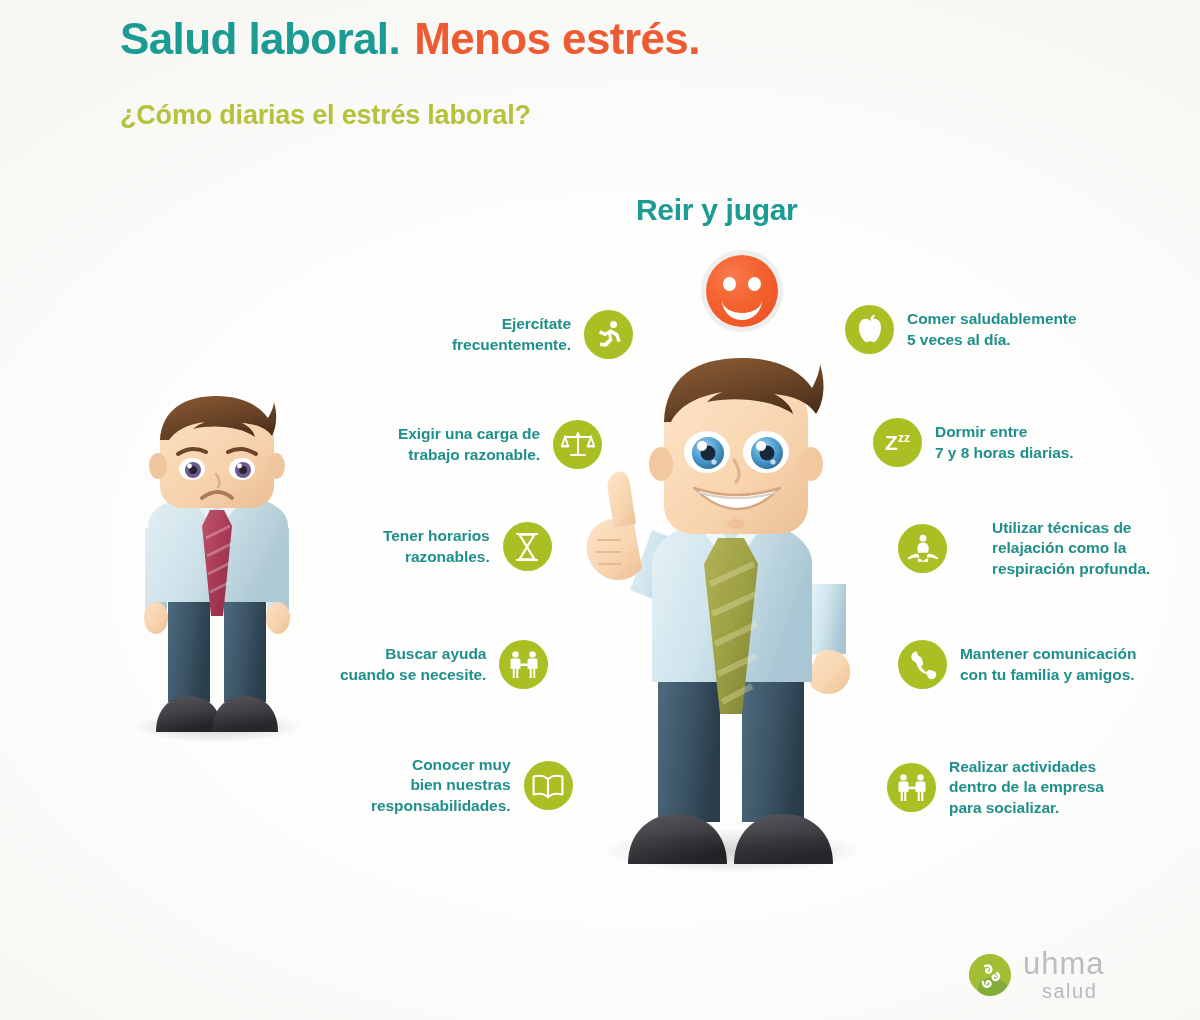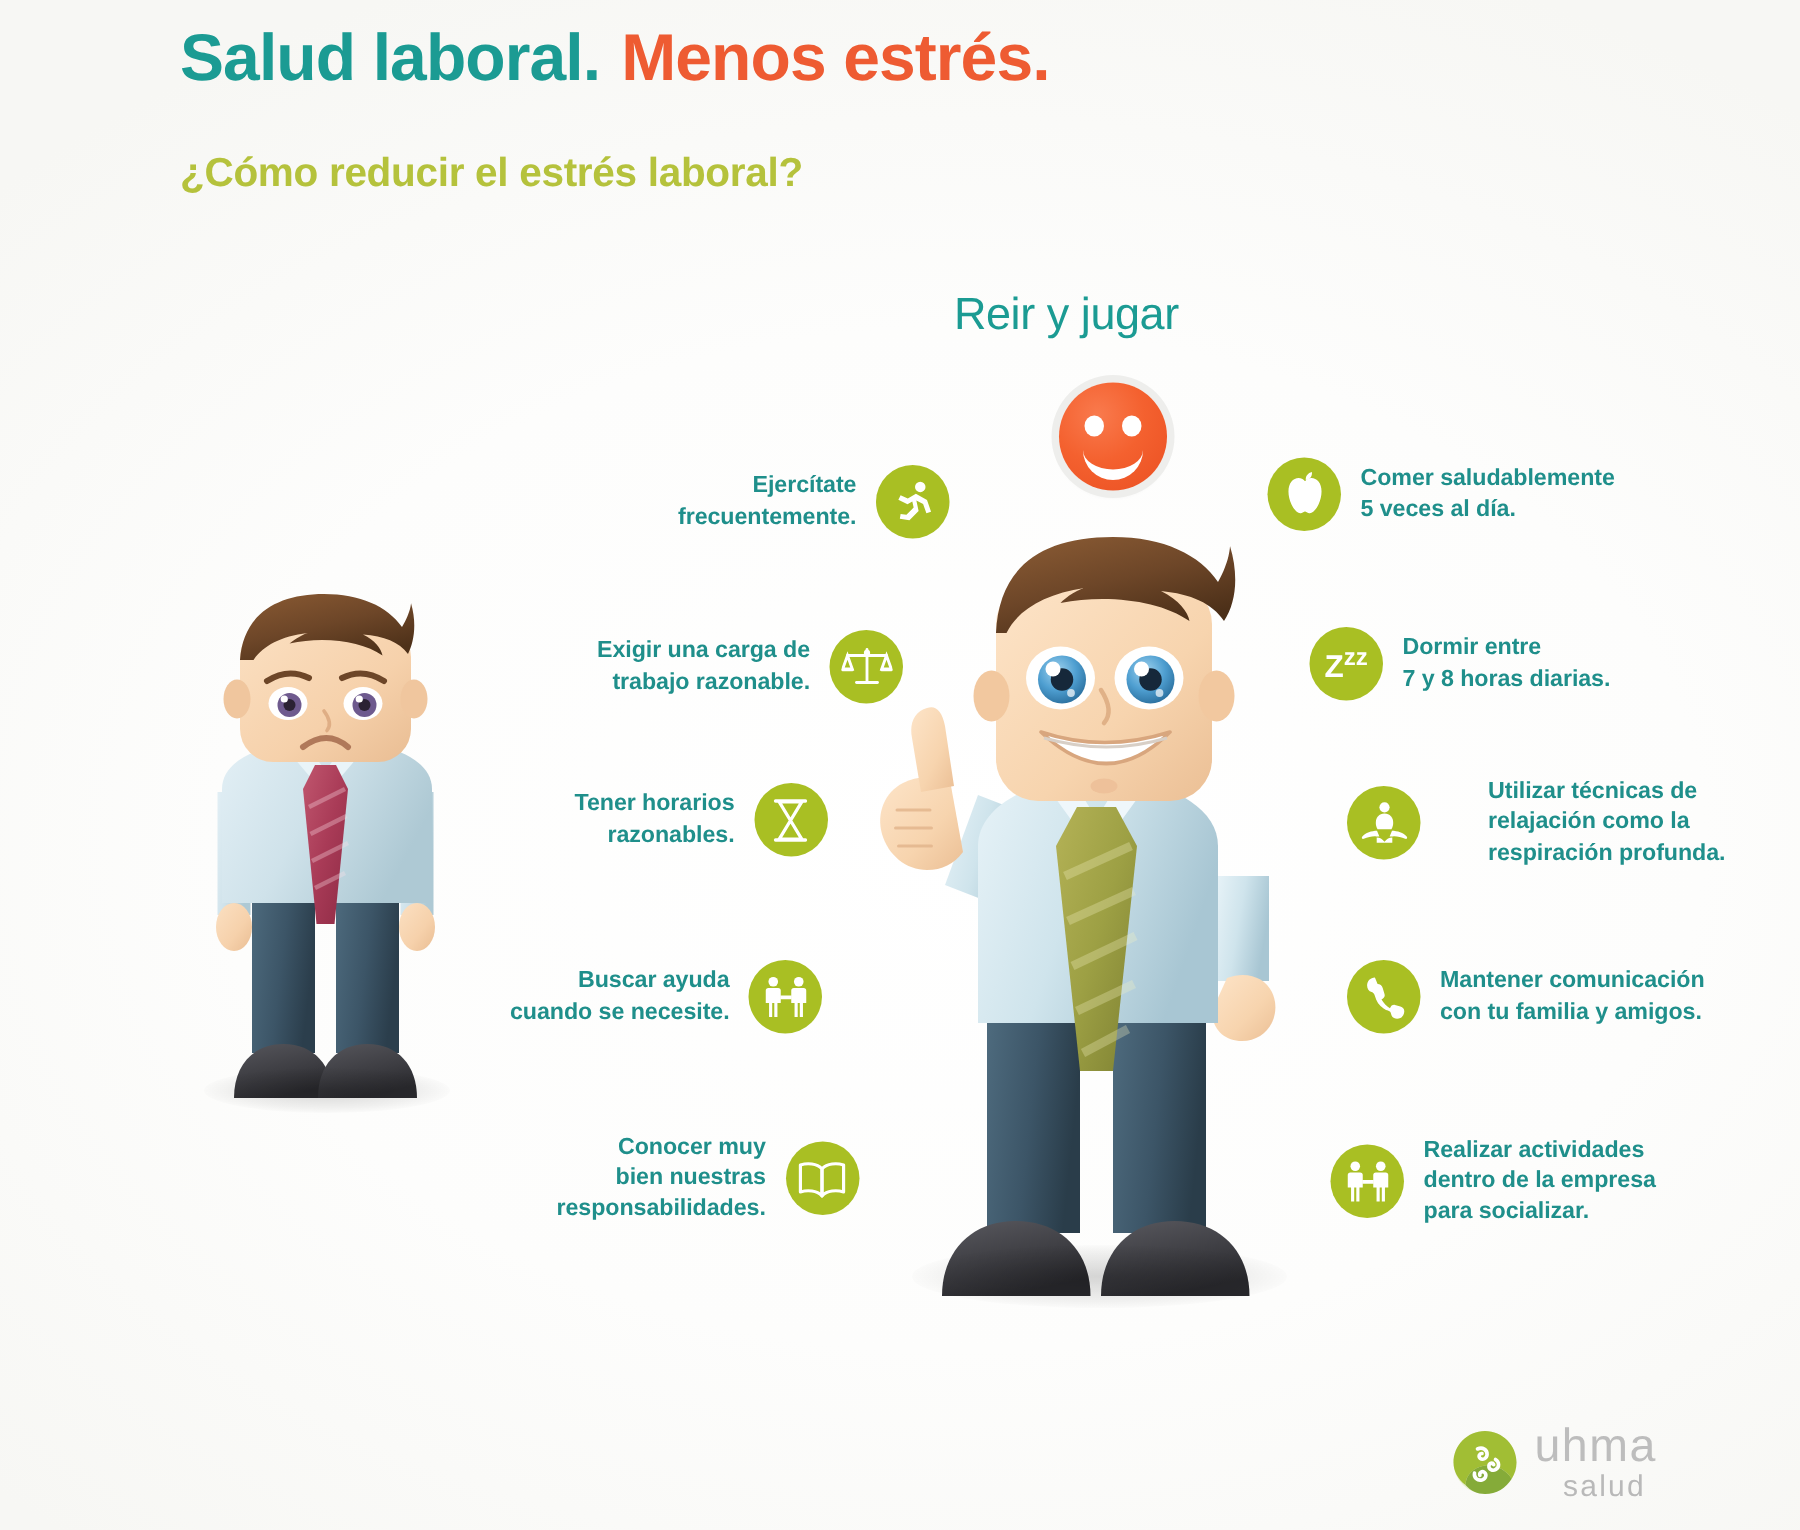--- a/index.html
+++ b/index.html
@@ -25,21 +25,21 @@
   }
   .title .t1{color:#1b9b93;}
   .title .t2{color:#ee5b32;margin-left:14px;}
   .subtitle{
     position:absolute;left:120px;top:100px;
     font-size:27px;font-weight:bold;color:#b5c23c;letter-spacing:-0.2px;
     white-space:nowrap;
   }
   .sectionhead{
     position:absolute;left:636px;top:193px;
-    font-size:30px;font-weight:normal;color:#1b9b93;letter-spacing:-0.3px;
+    font-size:30px;font-weight:bold;color:#1b9b93;letter-spacing:-0.3px;
     white-space:nowrap;
   }
 
   
   .smiley{
     position:absolute;left:706px;top:255px;width:72px;height:72px;
     border-radius:50%;
     background:radial-gradient(circle at 36% 30%, #f97a4d 0%, #f4612f 45%, #ea4f22 100%);
     box-shadow:0 0 0 5px #eeeeec, 0 2px 5px rgba(0,0,0,0.16);
   }
@@ -67,21 +67,21 @@
     background:#a9bf23;
     flex:0 0 49px;
     display:flex;align-items:center;justify-content:center;
     position:relative;
   }
   .ic svg{display:block;}
   .ic .zz{
     color:#fff;font-weight:bold;font-size:21px;line-height:1;
     font-family:"Liberation Sans", sans-serif;
   }
-  .ic .zz sup{font-size:16px;}
+  .ic .zz sup{font-size:12px;}
 
   
   .char{position:absolute;}
   .shadow-ell{
     position:absolute;border-radius:50%;
     background:radial-gradient(ellipse at center, rgba(0,0,0,0.16) 0%, rgba(0,0,0,0.05) 55%, rgba(0,0,0,0) 75%);
   }
 
   
   .logo{position:absolute;left:968px;top:948px;display:flex;align-items:center;}
@@ -91,21 +91,21 @@
   .logo-txt .s{font-size:20px;color:#b9b9b9;letter-spacing:1.5px;margin-top:2px;margin-left:19px;}
 </style>
 </head>
 <body>
 
 <div id="stage">
 
   <div class="title">
     <span class="t1">Salud laboral.</span><span class="t2">Menos estrés.</span>
   </div>
-  <div class="subtitle">¿Cómo reducir el estrés laboral?</div>
+  <div class="subtitle">¿Cómo diarias el estrés laboral?</div>
   <div class="sectionhead">Reir y jugar</div>
 
   <div class="smiley">
     <div class="eye l"></div>
     <div class="eye r"></div>
     <div class="mouth"></div>
   </div>
 
   <div class="item left" style="left:398px;top:420px;">
     <div class="lbl">Exigir una carga de

